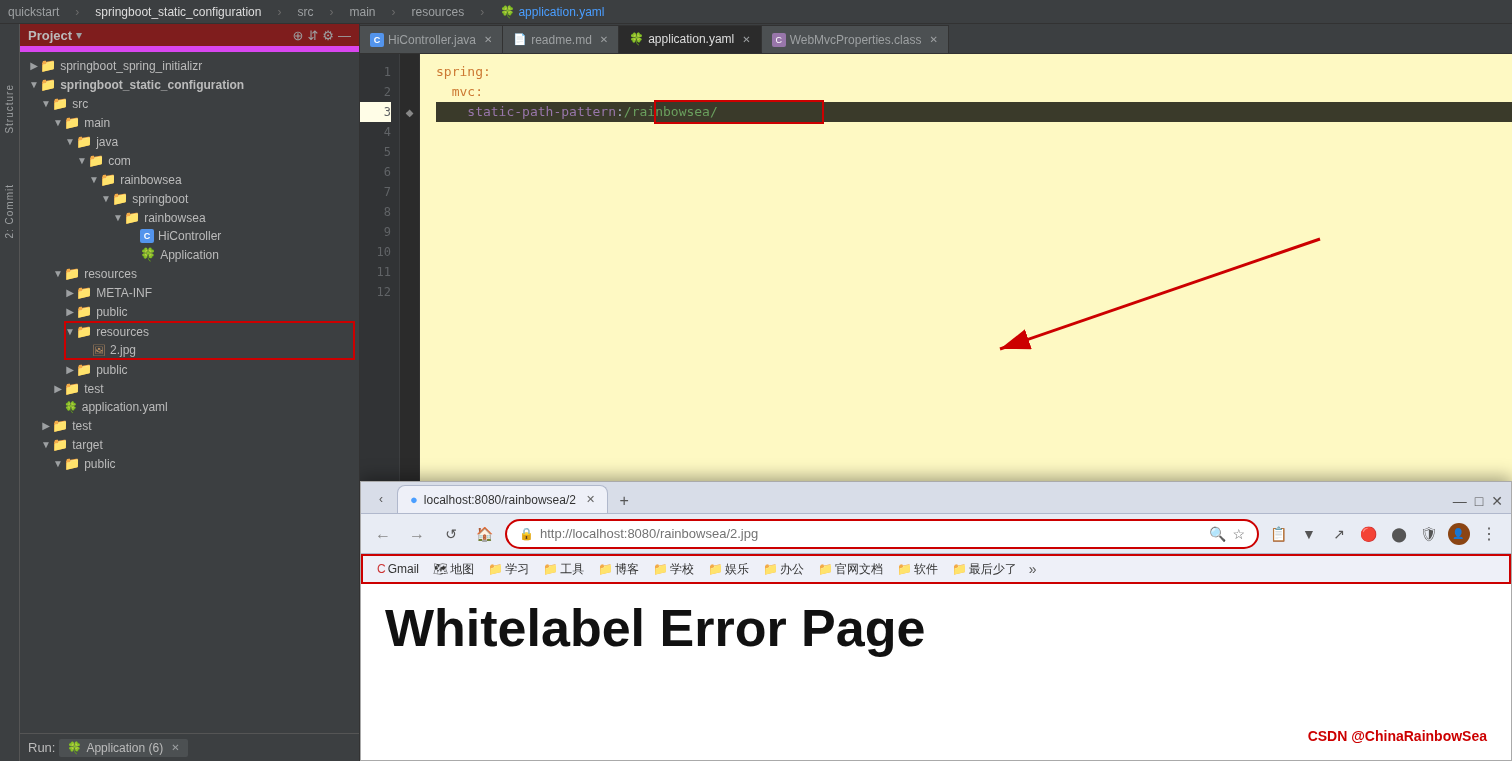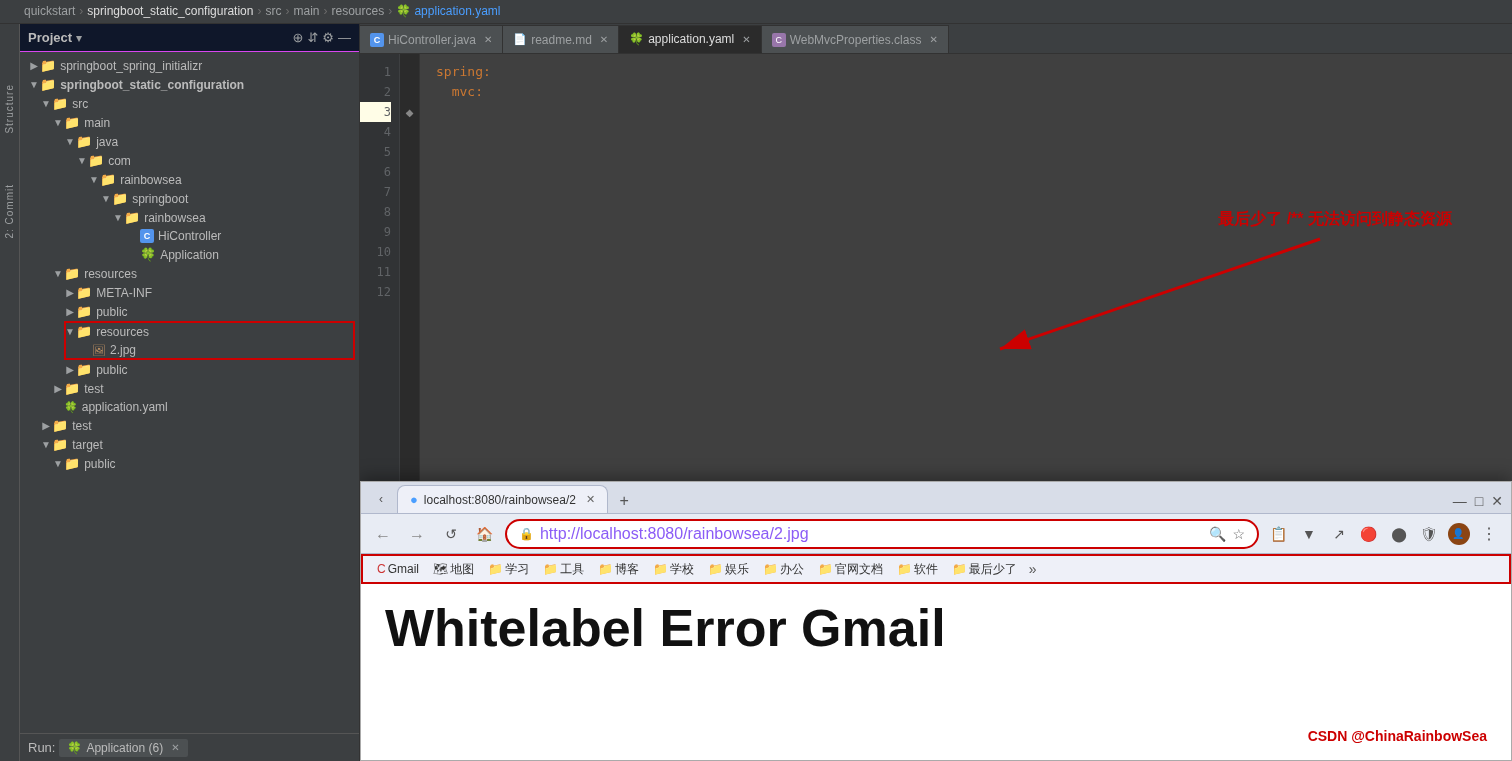--- a/index.html
+++ b/index.html
@@ -3,24 +3,24 @@
   <meta charset="utf-8">
   <style>
     * { margin: 0; padding: 0; box-sizing: border-box; }
     body { font-family: 'Segoe UI', Arial, sans-serif; font-size: 12px; background: #2b2b2b; overflow: hidden; width: 1512px; height: 761px; }
 
     
     .breadcrumb {
       background: #3c3f41;
       color: #9da0a2;
       font-size: 12px;
-      padding: 4px 24px;
-      display: flex;
-      align-items: flex-start;
-      gap: 4px;
+      padding: 4px 8px;
+      display: flex;
+      align-items: center;
+      gap: 16px;
       height: 24px;
       border-bottom: 1px solid #323232;
     }
     .breadcrumb span { color: #9da0a2; }
     .breadcrumb .sep { color: #6b6b6b; }
 
     
     .sidebar {
       width: 340px;
       background: #3c3f41;
@@ -28,22 +28,22 @@
       display: flex;
       flex-direction: column;
       overflow: hidden;
     }
 
     .sidebar-header {
       display: flex;
       align-items: center;
       justify-content: space-between;
       padding: 4px 8px;
-      background: #0f172a;
-      border-bottom: 1px solid #d946ef;
+      background: #7f1d1d;
+      border-bottom: 6px solid #d946ef;
       height: 28px;
     }
 
     .sidebar-header-left {
       display: flex;
       align-items: center;
       gap: 4px;
       color: #bbbbbb;
       font-size: 12px;
     }
@@ -138,21 +138,21 @@
       border-right: 1px solid #3d3f41;
     }
 
     .code-content {
       flex: 1;
       padding: 8px 0 8px 16px;
       font-family: 'Consolas', monospace;
       font-size: 13px;
       line-height: 20px;
       color: #a9b7c6;
-      background: #404040;
+      background: #fef9c3;
       overflow: auto;
     }
 
     .code-line { display: flex; align-items: center; height: 20px; }
     .code-line.highlighted { background: #fffde7; }
 
     .bottom-run-bar {
       display: flex;
       align-items: center;
       background: #3c3f41;
@@ -452,34 +452,40 @@
           <div class="code-content" style="flex:1; padding:8px 0 8px 16px; position:relative;">
 
             <div class="code-line">
               <span style="color:#cc7832; font-family:Consolas,monospace; font-size:13px;">spring:</span>
             </div>
 
             <div class="code-line">
               <span style="color:#cc7832; font-family:Consolas,monospace; font-size:13px;">&nbsp;&nbsp;mvc:</span>
             </div>
 
-
-            <div class="code-line"></div>
-            <div class="code-line"></div>
-            <div class="code-line"></div>
-            <div class="code-line"></div>
-            <div class="code-line"></div>
-            <div class="code-line"></div>
-            <div class="code-line"></div>
-            <div class="code-line"></div>
-            <div class="code-line"></div>
-          </div>
-        </div>
-
-        <div style="position:absolute; top:155px; right:60px; color:#cc0000; font-size:16px; font-weight:bold;">最后少了 /** 无法访问到静态资源</div>
+            <div class="code-line highlighted" style="background:#3a3a2a; position:relative;">
+              <span style="color:#9876aa; font-family:Consolas,monospace; font-size:13px;">&nbsp;&nbsp;&nbsp;&nbsp;static-path-pattern</span>
+                <span style="color:#a9b7c6; font-family:Consolas,monospace; font-size:13px;">: </span>
+                <span style="color:#6a9f5e; font-family:Consolas,monospace; font-size:13px;">/rainbowsea/</span>
+
+              <div style="position:absolute; top:-2px; left:218px; width:170px; height:24px; border:2px solid #cc0000; pointer-events:none;"></div>
+            </div>
+
+            <div class="code-line"></div>
+            <div class="code-line"></div>
+            <div class="code-line"></div>
+            <div class="code-line"></div>
+            <div class="code-line"></div>
+            <div class="code-line"></div>
+            <div class="code-line"></div>
+            <div class="code-line"></div>
+            <div class="code-line"></div>
+          </div>
+        </div>
+
 
         <svg style="position:absolute; top:40px; left:0; width:100%; height:280px; pointer-events:none;">
           <defs>
             <marker id="arrowhead" markerWidth="10" markerHeight="7" refX="10" refY="3.5" orient="auto">
               <polygon points="0 0, 10 3.5, 0 7" fill="#cc0000"></polygon>
             </marker>
           </defs>
           <line x1="960" y1="145" x2="640" y2="255" stroke="#cc0000" stroke-width="3" marker-end="url(#arrowhead)"></line>
         </svg>
 
@@ -540,21 +546,21 @@
         </div>
 
         <div style="background:#e8ecf4; height:40px; display:flex; align-items:center; padding:0 8px; gap:6px; border-bottom:1px solid #b0b8cc;">
           <div style="width:28px; height:28px; display:flex; align-items:center; justify-content:center; color:#888; font-size:16px; cursor:pointer;">←</div>
           <div style="width:28px; height:28px; display:flex; align-items:center; justify-content:center; color:#888; font-size:16px; cursor:pointer;">→</div>
           <div style="width:28px; height:28px; display:flex; align-items:center; justify-content:center; color:#555; font-size:14px; cursor:pointer;">↺</div>
           <div style="width:28px; height:28px; display:flex; align-items:center; justify-content:center; color:#555; font-size:14px; cursor:pointer;">🏠</div>
 
           <div style="flex:1; height:30px; background:#fff; border:2px solid #cc0000; border-radius:15px; display:flex; align-items:center; padding:0 12px; gap:6px;">
             <span style="color:#555; font-size:12px;">🔒</span>
-            <span style="font-size:16px; color:#8b5cf6; flex:1;">http://localhost:8080/rainbowsea/2.jpg</span>
+            <span style="font-size:13px; color:#737373; flex:1;">http://localhost:8080/rainbowsea/2.jpg</span>
             <span style="color:#666; font-size:14px; cursor:pointer;">🔍</span>
             <span style="color:#666; font-size:14px; cursor:pointer;">☆</span>
           </div>
 
           <div style="display:flex; gap:2px;">
             <div style="width:28px; height:28px; display:flex; align-items:center; justify-content:center; color:#555; font-size:14px; cursor:pointer;">📋</div>
             <div style="width:28px; height:28px; display:flex; align-items:center; justify-content:center; color:#555; font-size:14px; cursor:pointer;">▼</div>
             <div style="width:28px; height:28px; display:flex; align-items:center; justify-content:center; color:#555; font-size:14px; cursor:pointer;">↗</div>
             <div style="width:28px; height:28px; display:flex; align-items:center; justify-content:center; color:#cc3333; font-size:14px; cursor:pointer;">🔴</div>
             <div style="width:28px; height:28px; display:flex; align-items:center; justify-content:center; color:#555; font-size:14px; cursor:pointer;">⬤</div>
@@ -608,21 +614,21 @@
             <span>软件</span>
           </div>
           <div style="display:flex; align-items:center; gap:2px; padding:2px 6px; font-size:12px; color:#333; cursor:pointer; border-radius:3px;">
             <span>📁</span>
             <span>最后少了</span>
           </div>
           <div style="margin-left:4px; color:#555; font-size:14px; cursor:pointer;">»</div>
         </div>
 
         <div style="flex:1; background:#fff; padding:16px 24px; position:relative; overflow:hidden;">
-          <div style="font-size:52px; font-weight:bold; color:#111; line-height:1.1;">Whitelabel Error Gmail</div>
+          <div style="font-size:52px; font-weight:bold; color:#111; line-height:1.1;">Whitelabel Error Page</div>
           <div style="position:absolute; bottom:16px; right:24px; color:#cc0000; font-size:14px; font-weight:bold;">CSDN @ChinaRainbowSea</div>
         </div>
 
       </div>
 
     </div>
 
   </div>
 
 </div>

